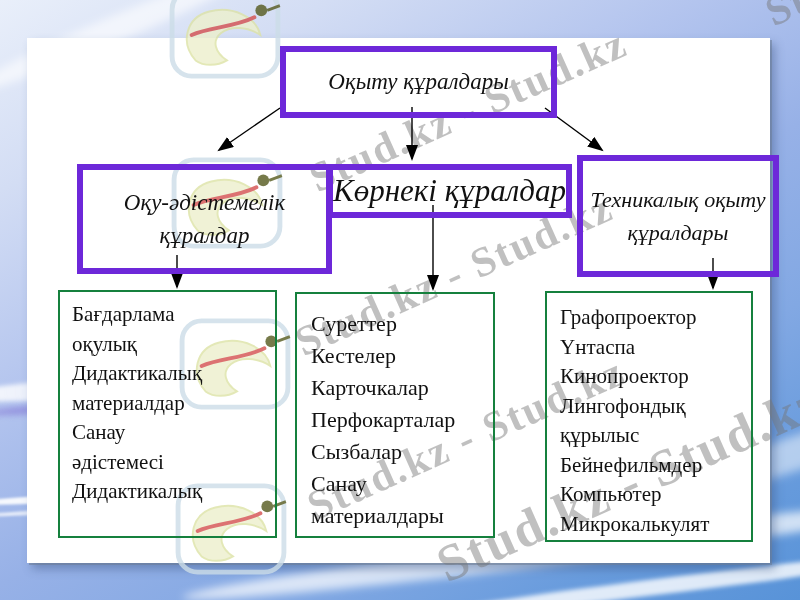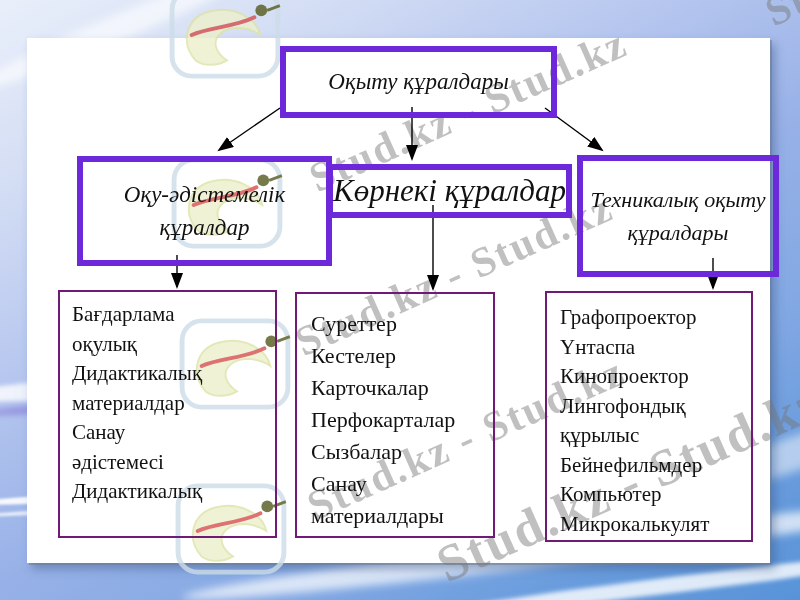--- a/index.html
+++ b/index.html
@@ -49,24 +49,24 @@
   .wm4{left:428px;top:540px;font-size:52px;}
   .wm5{left:758px;top:-8px;font-size:42px;}
 
   
   .connectors{position:absolute;inset:0;z-index:5;pointer-events:none;}
 
   
   .node{position:absolute;border:6px solid #6d28d9;background:transparent;z-index:6;
         color:#111;display:flex;align-items:center;justify-content:center;text-align:center;font-style:italic;}
   .root{left:280px;top:46px;width:265px;height:60px;font-size:23px;}
-  .b0{left:77px;top:156px;width:235px;height:98px;font-size:23px;line-height:33px;padding:0 4px;}
+  .b0{left:77px;top:164px;width:235px;height:98px;font-size:23px;line-height:33px;padding:0 4px;}
   .b1{left:327px;top:164px;width:233px;height:42px;font-size:31px;}
   .b2{left:577px;top:155px;width:182px;height:102px;font-size:22px;line-height:33px;padding:4px 4px;}
-  .leaf{position:absolute;border:2px solid #701a75;background:transparent;z-index:6;color:#111;
+  .leaf{position:absolute;border:2px solid #15803d;background:transparent;z-index:6;color:#111;
         text-align:left;box-sizing:border-box;}
   .l0{left:58px;top:290px;width:219px;height:248px;padding:8px 4px 0 12px;font-size:21px;line-height:29.5px;}
   .l1{left:295px;top:292px;width:200px;height:246px;padding:14px 4px 0 14px;font-size:22px;line-height:32px;}
   .l2{left:545px;top:291px;width:208px;height:251px;padding:10px 4px 0 13px;font-size:21px;line-height:29.5px;}
   .leaf div{white-space:nowrap;}
 </style>
 </head>
 <body>
 
 <div id="stage">

